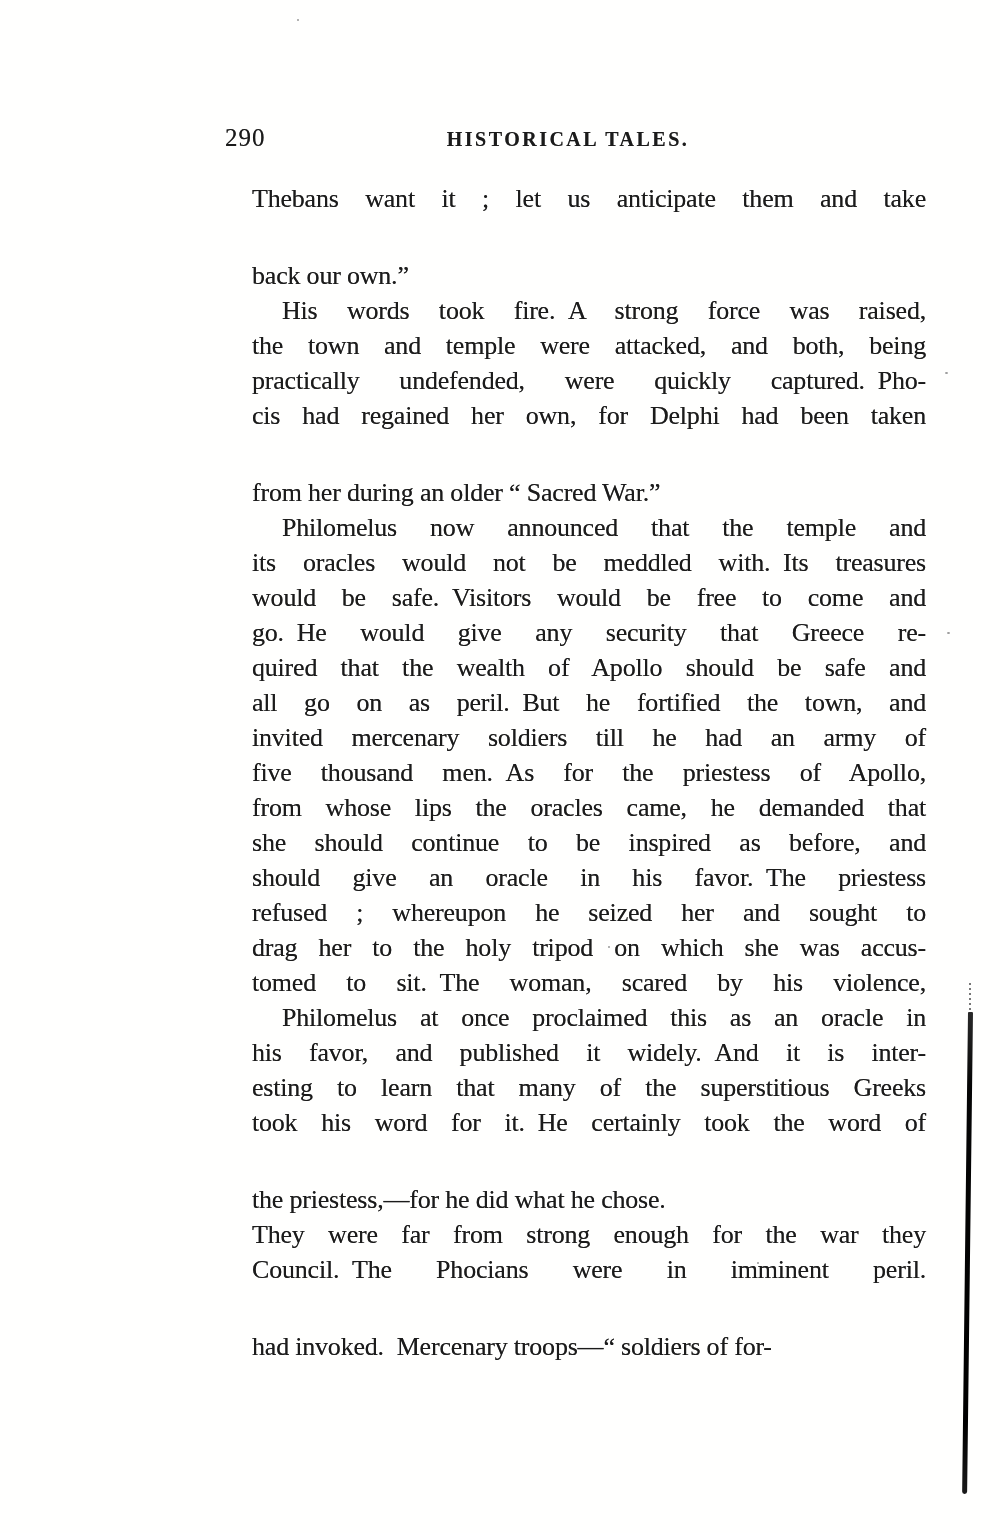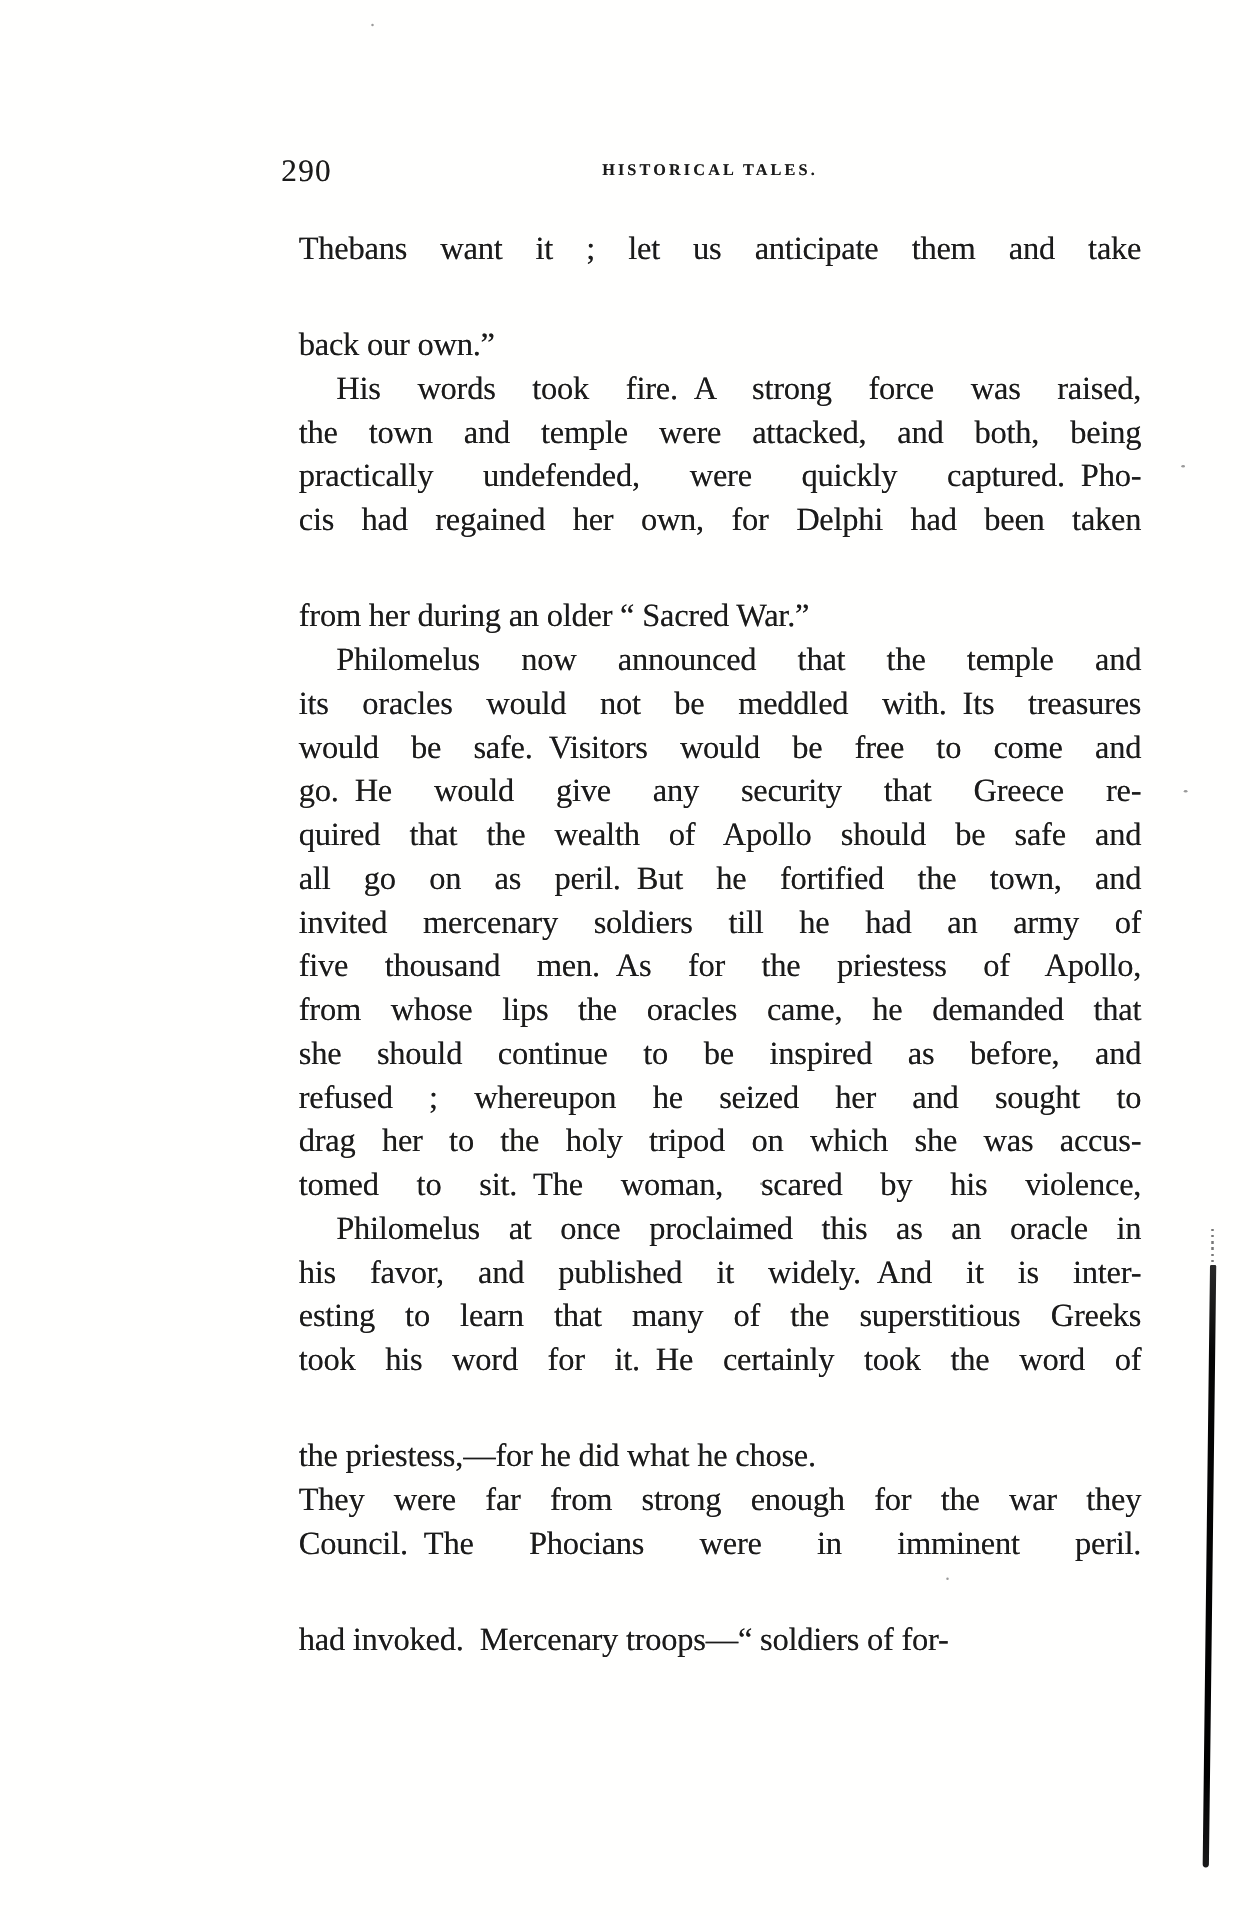--- a/index.html
+++ b/index.html
@@ -26,30 +26,30 @@
     top: 0;
     font-size: 25px;
     letter-spacing: 1px;
     text-shadow: 0 0 0.4px rgba(0,0,0,0.55);
   }
   .running-title {
     position: absolute;
     left: 50%;
     top: 4px;
     transform: translateX(-50%);
-    font-size: 13px;
+    font-size: 20px;
     font-weight: 700;
     letter-spacing: 2.5px;
     white-space: nowrap;
     text-shadow: 0 0 0.3px rgba(0,0,0,0.5);
     font-family: Liberation Serif, serif;
   }
   .text-block {
     position: absolute;
-    left: 239px;
+    left: 252px;
     top: 181px;
     width: 674px;
     text-shadow: 0 0 0.4px rgba(0,0,0,0.6);
   }
   .line {
     font-size: 26px;
     line-height: 35px;
     height: 35px;
     text-align: justify;
     text-align-last: justify;
@@ -109,20 +109,21 @@
       <div class="line indent">Philomelus now announced that the temple and</div>
       <div class="line">its oracles would not be meddled with. Its treasures</div>
       <div class="line">would be safe. Visitors would be free to come and</div>
       <div class="line">go. He would give any security that Greece re-</div>
       <div class="line">quired that the wealth of Apollo should be safe and</div>
       <div class="line">all go on as peril. But he fortified the town, and</div>
       <div class="line">invited mercenary soldiers till he had an army of</div>
       <div class="line">five thousand men. As for the priestess of Apollo,</div>
       <div class="line">from whose lips the oracles came, he demanded that</div>
       <div class="line">she should continue to be inspired as before, and</div>
+      <div class="line">should give an oracle in his favor. The priestess</div>
       <div class="line">refused ; whereupon he seized her and sought to</div>
       <div class="line">drag her to the holy tripod on which she was accus-</div>
       <div class="line">tomed to sit. The woman, scared by his violence,</div>
       <div class="line indent">Philomelus at once proclaimed this as an oracle in</div>
       <div class="line">his favor, and published it widely. And it is inter-</div>
       <div class="line">esting to learn that many of the superstitious Greeks</div>
       <div class="line">took his word for it. He certainly took the word of</div>
       <div class="line last">the priestess,—for he did what he chose.</div>
       <div class="line">They were far from strong enough for the war they</div>
       <div class="line">Council. The Phocians were in imminent peril.</div>

